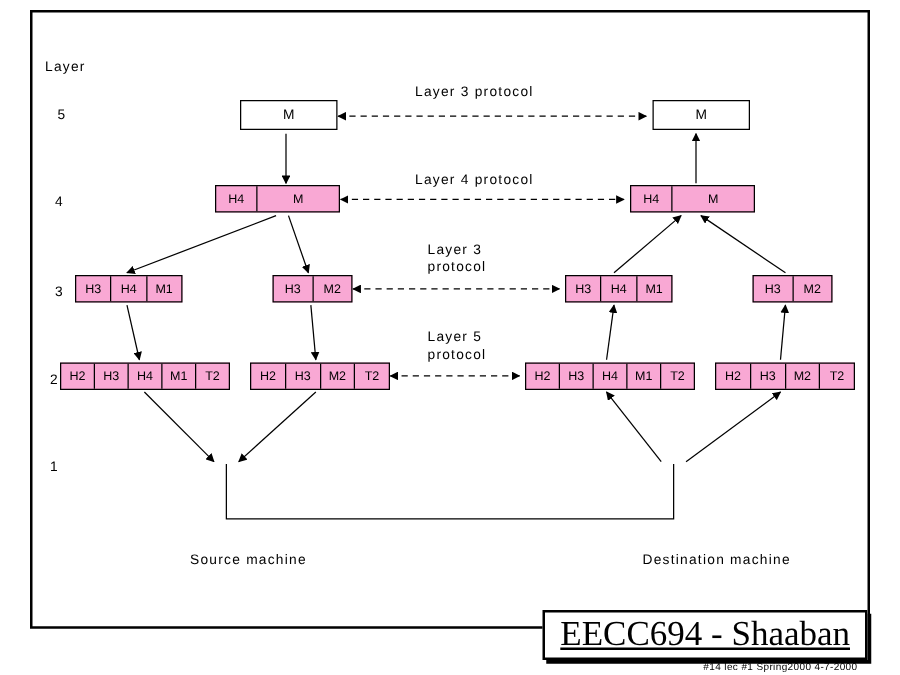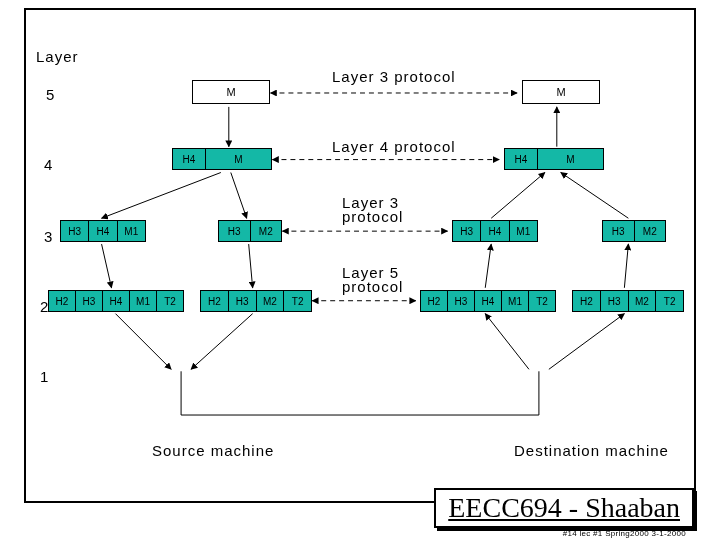--- a/index.html
+++ b/index.html
@@ -36,21 +36,21 @@
     left: 6px;
     right: 6px;
     top: 36px;
     height: 418px;
     font-family: Arial, sans-serif;
     font-size: 11px;
     color: #000;
   }
   .stage .lbl {
     position: absolute;
-    font-size: 15px;
+    font-size: 11px;
     letter-spacing: 1px;
     white-space: nowrap;
   }
   .box {
     position: absolute;
     border: 1px solid #000;
     background: #fff;
     display: flex;
     align-items: center;
     justify-content: center;
@@ -64,21 +64,21 @@
     align-items: center;
     justify-content: center;
     font-size: 10px;
     padding: 0 2px;
     white-space: nowrap;
   }
   .cell:first-child { border-left: none; }
   .multi {
     position: absolute;
     border: 1px solid #000;
-    background: #14b8a6;
+    background: #f9a8d4;
     display: flex;
     height: 22px;
   }
   svg.arrows {
     position: absolute;
     left: 0; top: 0; width: 100%; height: 100%;
     pointer-events: none;
   }
   .legend {
     position: absolute;
@@ -224,13 +224,13 @@
       <line x1="520" y1="324" x2="596" y2="268" stroke="#000" marker-end="url(#arr)"></line>
 
       <path d="M150,326 L150,370 L510,370 L510,326" fill="none" stroke="#000"></path>
     </svg>
 
   </div>
 
 </div>
 
 <div class="course">EECC694 - Shaaban</div>
-<div class="footnote">#14 lec #1   Spring2000   3-1-2000</div>
+<div class="footnote">#14 lec #1   Spring2000   4-7-2000</div>
 
 </body></html>

